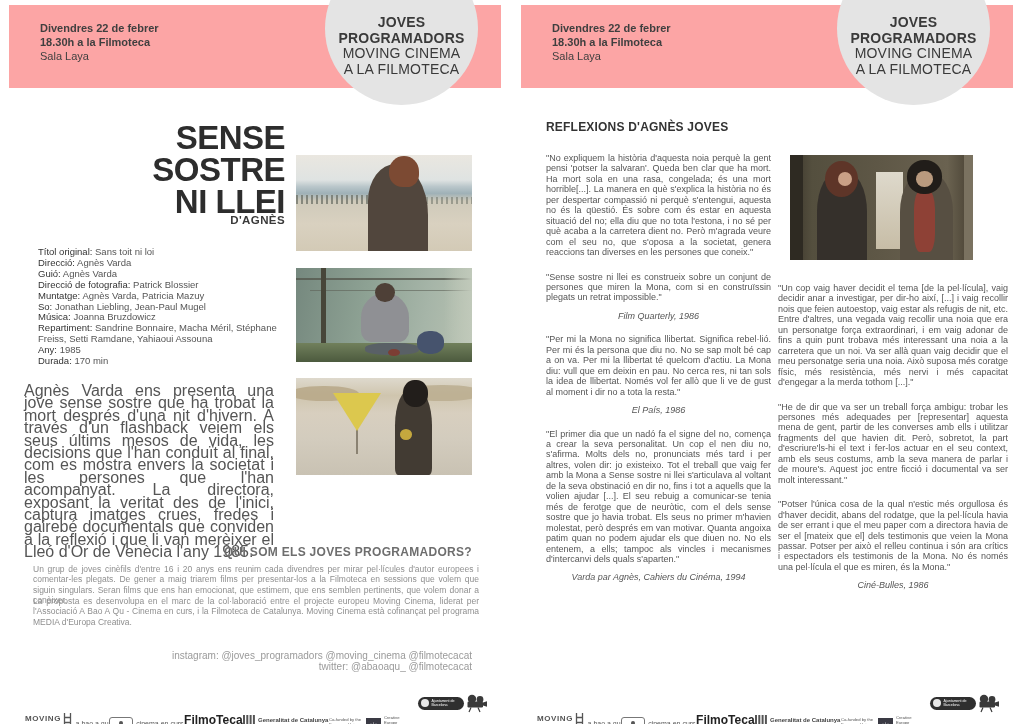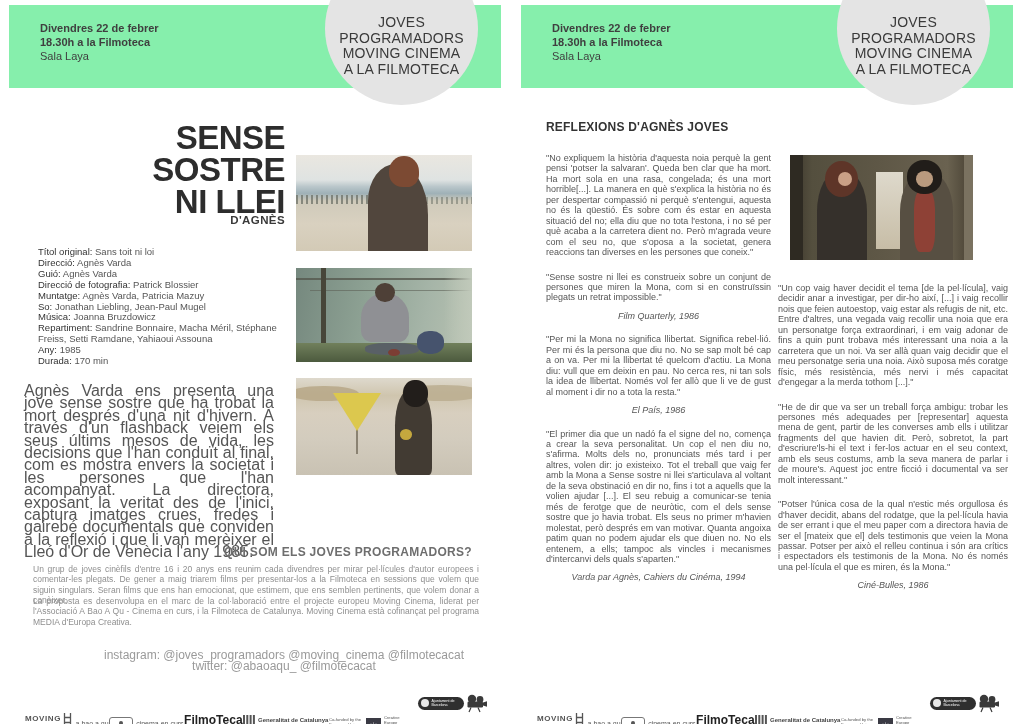--- a/index.html
+++ b/index.html
@@ -5,29 +5,29 @@
   html,body{margin:0;padding:0;}
   body{
     width:1024px;height:724px;position:relative;overflow:hidden;
     background:#ffffff;font-family:"Liberation Sans", sans-serif;
     -webkit-font-smoothing:antialiased;
   }
   .page{position:absolute;top:0;width:512px;height:724px;}
   #page-left{left:0;} #page-right{left:512px;}
 
   
-  .band{position:absolute;left:9px;right:11px;top:5px;height:83px;background:#86efac;z-index:1;}
+  .band{position:absolute;left:9px;right:11px;top:5px;height:83px;background:#fca5a5;z-index:1;}
   .dateblock{position:absolute;left:31px;top:16px;font-size:11px;line-height:14px;color:#3f3f3f;}
   .dateblock .b{font-weight:bold;}
   .badge{
     position:absolute;left:325px;top:-48px;width:153px;height:153px;border-radius:50%;
     background:#e4e4e4;z-index:2;text-align:center;box-sizing:border-box;padding-top:63px;
   }
   .badge div{font-size:14px;line-height:15.5px;color:#3a3a3a;letter-spacing:.2px;}
-  .badge .b{font-weight:normal;}
+  .badge .b{font-weight:bold;}
 
   
   .titleblock{position:absolute;left:35px;right:227px;top:122px;text-align:right;z-index:3;}
   .film-title{font-size:33px;line-height:32px;font-weight:bold;color:#2d2d2d;letter-spacing:-.5px;}
   .film-sub{position:absolute;left:35px;right:227px;top:214px;text-align:right;}
   .film-sub div{font-size:11.5px;line-height:12.5px;font-weight:600;color:#3a3a3a;letter-spacing:.4px;}
   .credits{position:absolute;left:38px;width:252px;top:247px;font-size:9.5px;line-height:10.9px;color:#555;}
   .clabel{font-weight:normal;color:#333;}
   .synopsis{position:absolute;left:24px;width:250px;top:385px;font-size:16px;line-height:12.4px;color:#555;text-align:justify;}
 
@@ -53,21 +53,21 @@
   #photo3 .dune1{top:8%;left:-4%;width:40%;height:16%;background:#b5a584;border-radius:50%;opacity:.8;}
   #photo3 .dune2{top:7%;right:-6%;width:46%;height:17%;background:#b9ab8d;border-radius:50%;opacity:.8;}
   #photo3 .sign{left:21%;top:15%;width:0;height:0;border-left:24px solid rgba(0,0,0,0);border-right:24px solid rgba(0,0,0,0);border-top:38px solid #dcc84e;}
   #photo3 .signpole{left:34%;top:52%;width:2px;height:26%;background:#8a8272;}
   #photo3 .figure{left:56%;top:11%;width:21%;height:89%;background:#423b33;border-radius:42% 42% 8% 8%;}
   #photo3 .hair{left:61%;top:2%;width:14%;height:28%;background:#221e1b;border-radius:46%;}
   #photo3 .strap{left:59%;top:53%;width:7%;height:11%;background:#c5a83e;border-radius:50%;}
   .who-heading{position:absolute;right:40px;top:545px;font-size:12px;font-weight:600;color:#6e6e6e;letter-spacing:.3px;text-align:right;}
   .who-p{position:absolute;left:33px;right:33px;font-size:8.5px;line-height:10.3px;color:#8f8f8f;text-align:justify;}
   #who-p1{top:564px;} #who-p2{top:596px;}
-  .social{position:absolute;right:48px;top:650px;text-align:center;font-size:12px;line-height:11px;color:#9a9a9a;}
+  .social{position:absolute;right:40px;top:650px;text-align:right;font-size:10px;line-height:11px;color:#9a9a9a;}
 
   
   .reflex-heading{position:absolute;left:34px;top:120px;font-size:12px;font-weight:bold;color:#333;letter-spacing:.2px;}
   .qcol{position:absolute;font-size:9px;line-height:10.45px;color:#555;text-align:justify;}
   #qcol1{left:34px;top:153px;width:225px;}
   #qcol2{left:266px;top:283px;width:230px;}
   .quote{margin:0 0 14px 0;}
   .quote.with-cit{margin-bottom:2px;}
   .citation{font-style:italic;text-align:center;margin:8px 0 13px 0;color:#555;}
   #photo4{position:absolute;left:278px;top:155px;width:183px;height:105px;overflow:hidden;

